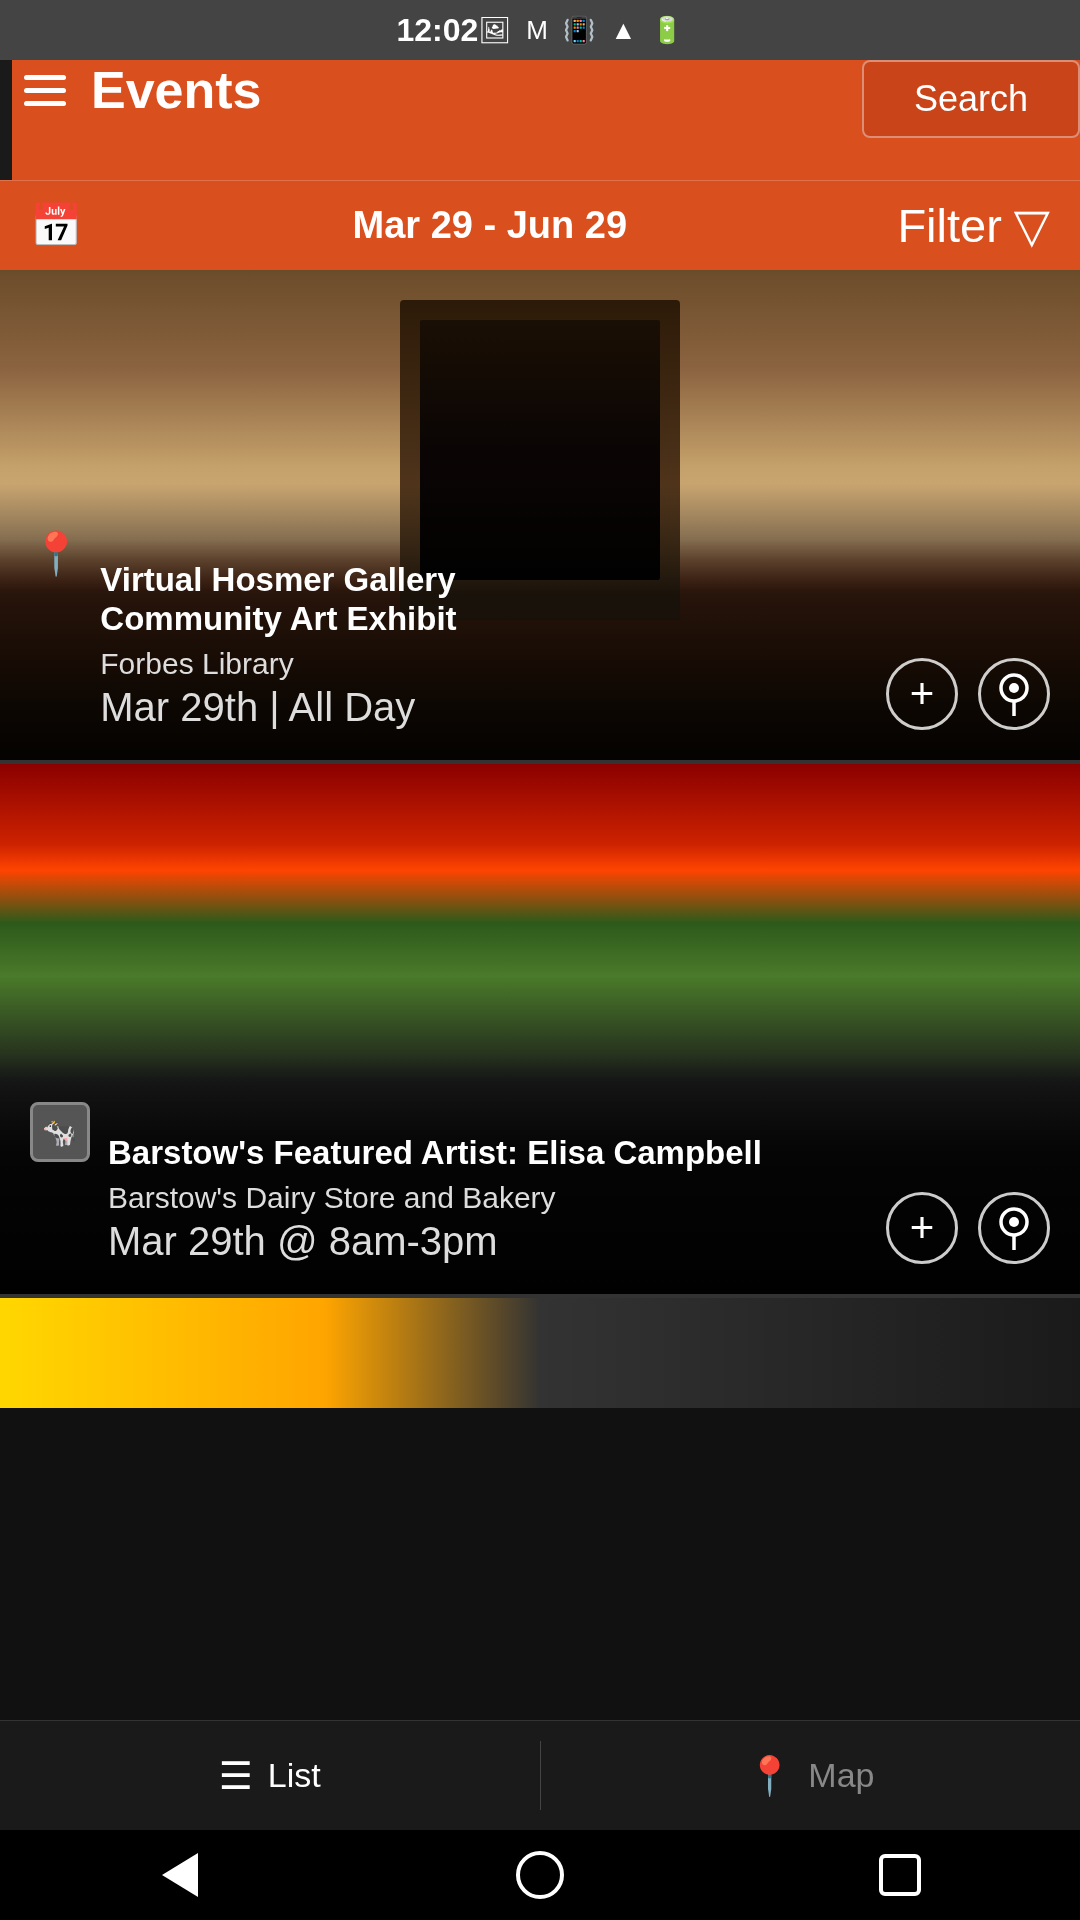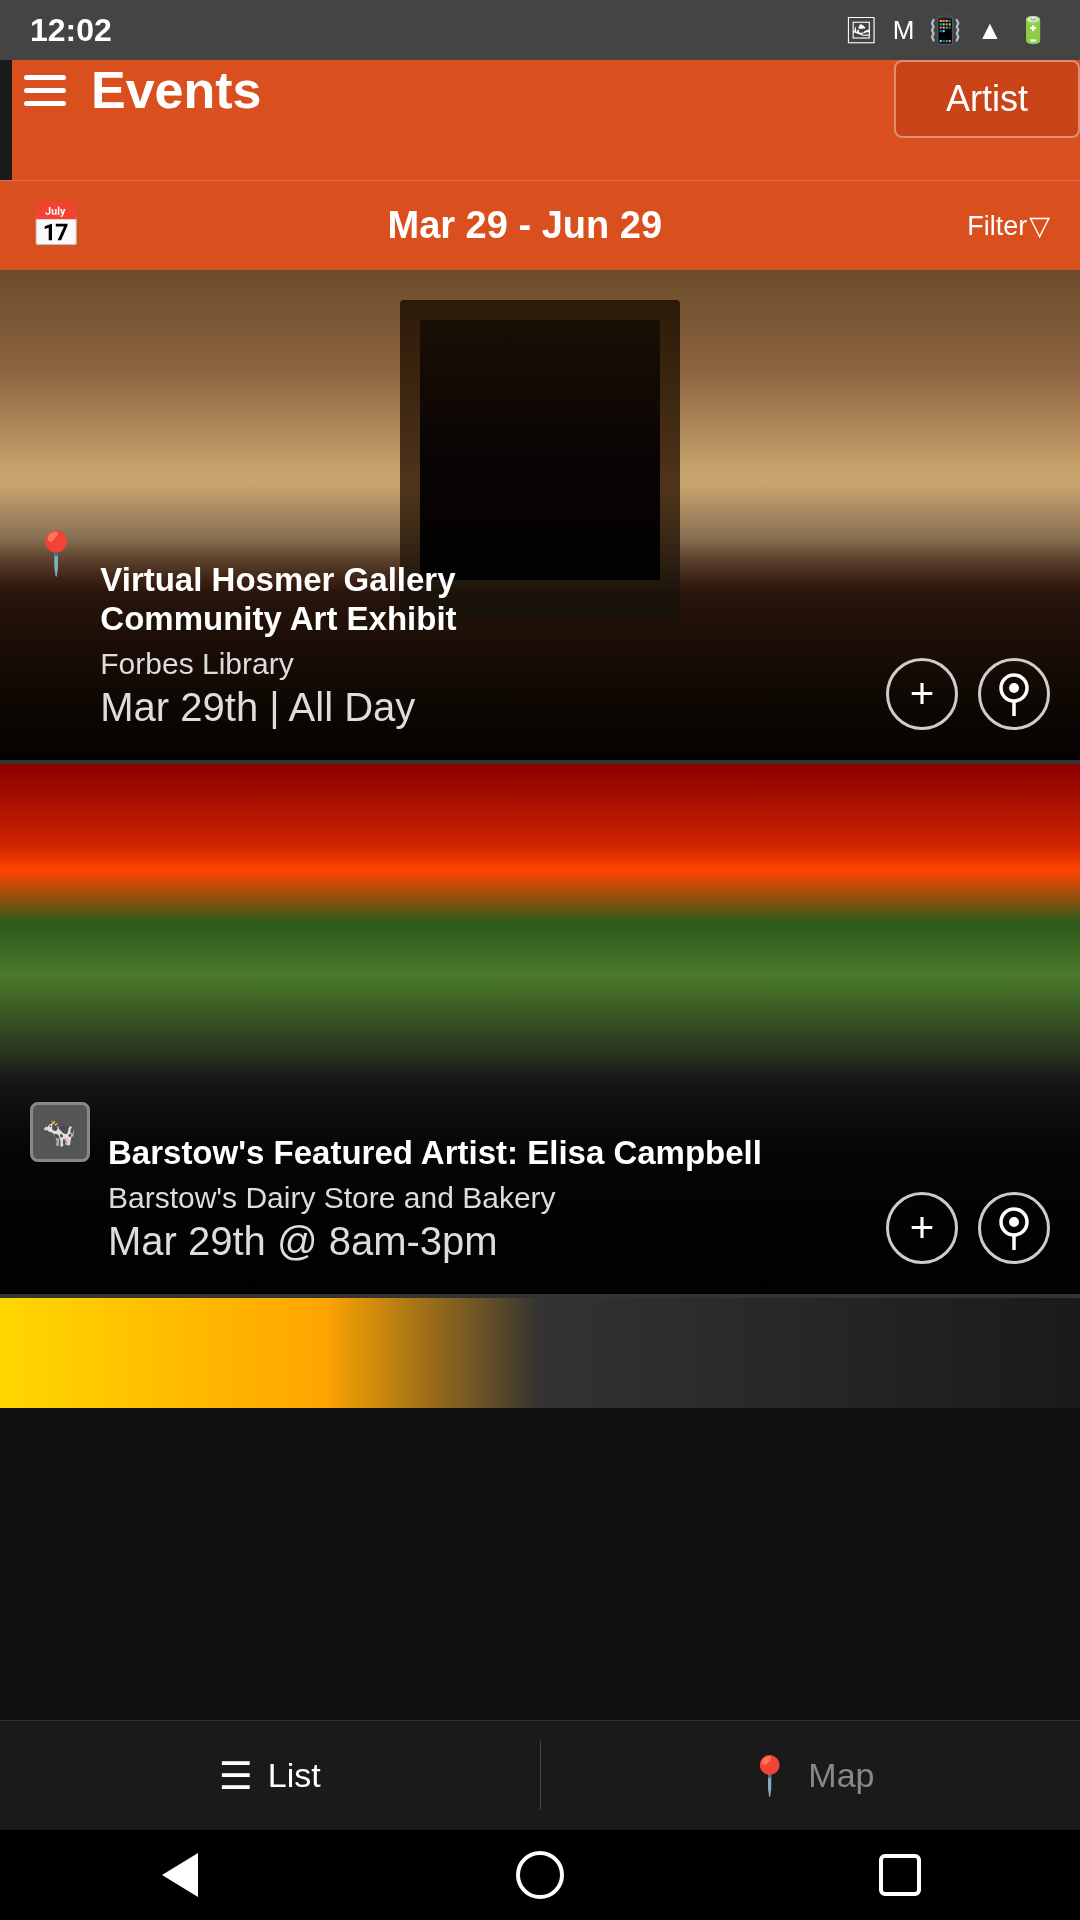--- a/index.html
+++ b/index.html
@@ -14,21 +14,21 @@
       position: relative;
     }
 
     
     .status-bar {
       width: 100%;
       height: 60px;
       background: #444444;
       display: flex;
       align-items: center;
-      justify-content: space-between;
+      justify-content: center;
       padding: 0 30px;
     }
     .status-time {
       color: white;
       font-size: 32px;
       font-weight: bold;
     }
     .status-icons {
       display: flex;
       align-items: center;
@@ -99,23 +99,23 @@
       font-size: 42px;
     }
     .date-range {
       color: white;
       font-size: 38px;
       font-weight: 700;
     }
     .filter-btn {
       display: flex;
       align-items: flex-end;
-      gap: 2px;
-      color: white;
-      font-size: 27px;
+      gap: 12px;
+      color: white;
+      font-size: 47px;
       cursor: pointer;
     }
 
     
     .events-list {
       width: 100%;
       height: calc(1920px - 60px - 120px - 90px - 110px - 90px);
       overflow: hidden;
       background: #111;
     }
@@ -368,21 +368,21 @@
 
 <div class="app-bar">
   <div class="app-bar-left">
     <div class="hamburger-icon">
       <span></span>
       <span></span>
       <span></span>
     </div>
     <span class="app-title">Events</span>
   </div>
-  <button class="search-button">Artist</button>
+  <button class="search-button">Search</button>
 </div>
 
 <div class="filter-bar">
   <span class="calendar-icon">📅</span>
   <span class="date-range">Mar 29  -  Jun 29</span>
   <div class="filter-btn">
     <span>Filter</span>
     <span>▽</span>
   </div>
 </div>

